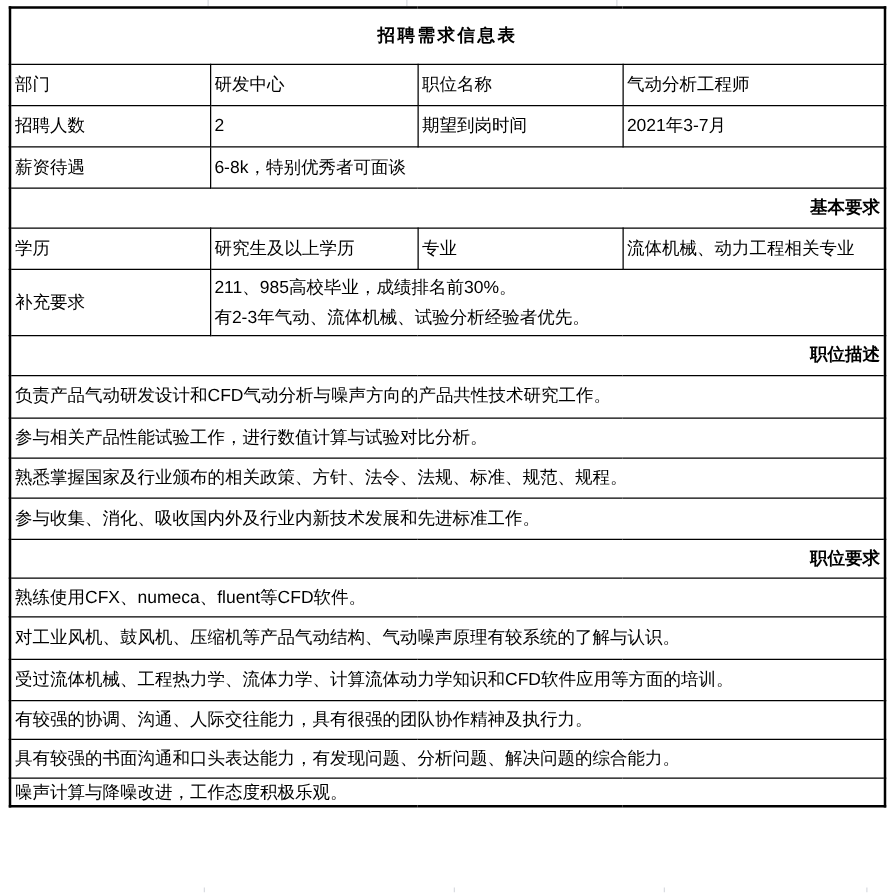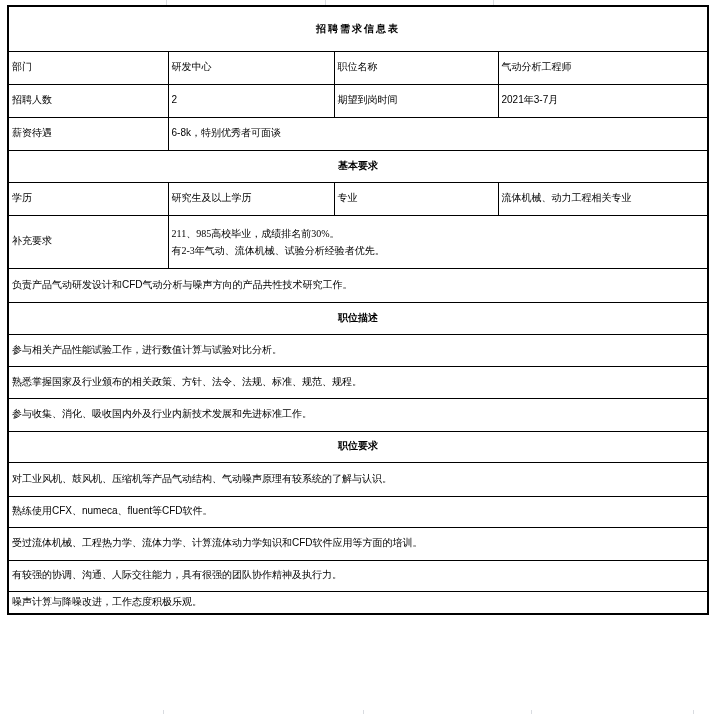--- a/index.html
+++ b/index.html
@@ -19,42 +19,42 @@
   }
   table.req-table{
     position:absolute;left:7px;top:5px;
     width:700px;
     border-collapse:collapse;
     table-layout:fixed;
     border:2px solid var(--border-color);
   }
   .req-table td{
     border:1px solid var(--border-color);
-    font-size:10px;
+    font-size:14px;
     line-height:1.25;
     padding:0 3px;
     vertical-align:middle;
     overflow:hidden;
     white-space:nowrap;
   }
   .title-cell{
     font-size:22px;
     font-weight:bold;
     text-align:center;
     letter-spacing:2px;
   }
   .center{}
   .section-cell{
     font-weight:bold;
     font-size:14px;
-    text-align:center;
+    text-align:right;
     padding-left:3px;
   }
   .desc-cell{text-align:left;}
-  .supp-content div{white-space:nowrap;line-height:1.7;font-family:Liberation Serif, serif;}
+  .supp-content div{white-space:nowrap;line-height:1.7;}
   .grid-v{
     position:absolute;
     width:1px;
     background:var(--gridline-color);
   }
   .grid-top{top:0;height:5px;}
   .grid-bottom{top:710px;height:4px;}
 </style>
 </head>
 <body>
@@ -110,52 +110,55 @@
     </tr>
 
     <tr style="height:53px">
       <td class="center">补充要求</td>
       <td class="desc-cell supp-content" colspan="3">
         <div>211、985高校毕业，成绩排名前30%。</div>
         <div>有2-3年气动、流体机械、试验分析经验者优先。</div>
       </td>
     </tr>
 
+    <tr style="height:32px">
+      <td class="section-cell" colspan="4">职位描述</td>
+    </tr>
+
     <tr style="height:34px">
       <td class="desc-cell" colspan="4">负责产品气动研发设计和CFD气动分析与噪声方向的产品共性技术研究工作。</td>
-    </tr>
-
-    <tr style="height:32px">
-      <td class="section-cell" colspan="4">职位描述</td>
     </tr>
     <tr style="height:32px">
       <td class="desc-cell" colspan="4">参与相关产品性能试验工作，进行数值计算与试验对比分析。</td>
     </tr>
     <tr style="height:32px">
       <td class="desc-cell" colspan="4">熟悉掌握国家及行业颁布的相关政策、方针、法令、法规、标准、规范、规程。</td>
     </tr>
     <tr style="height:33px">
       <td class="desc-cell" colspan="4">参与收集、消化、吸收国内外及行业内新技术发展和先进标准工作。</td>
     </tr>
 
     <tr style="height:31px">
       <td class="section-cell" colspan="4">职位要求</td>
     </tr>
 
+    <tr style="height:31px">
+      <td class="desc-cell" colspan="4">熟练使用CFX、numeca、fluent等CFD软件。</td>
+    </tr>
     <tr style="height:34px">
       <td class="desc-cell" colspan="4">对工业风机、鼓风机、压缩机等产品气动结构、气动噪声原理有较系统的了解与认识。</td>
-    </tr>
-    <tr style="height:31px">
-      <td class="desc-cell" colspan="4">熟练使用CFX、numeca、fluent等CFD软件。</td>
     </tr>
     <tr style="height:33px">
       <td class="desc-cell" colspan="4">受过流体机械、工程热力学、流体力学、计算流体动力学知识和CFD软件应用等方面的培训。</td>
     </tr>
     <tr style="height:31px">
       <td class="desc-cell" colspan="4">有较强的协调、沟通、人际交往能力，具有很强的团队协作精神及执行力。</td>
+    </tr>
+    <tr style="height:31px">
+      <td class="desc-cell" colspan="4">具有较强的书面沟通和口头表达能力，有发现问题、分析问题、解决问题的综合能力。</td>
     </tr>
     <tr style="height:23px">
       <td class="desc-cell" colspan="4">噪声计算与降噪改进，工作态度积极乐观。</td>
     </tr>
   </tbody>
     </table>
 
   <div class="grid-v grid-bottom" style="left:163px"></div>
   <div class="grid-v grid-bottom" style="left:363px"></div>
   <div class="grid-v grid-bottom" style="left:531px"></div>

